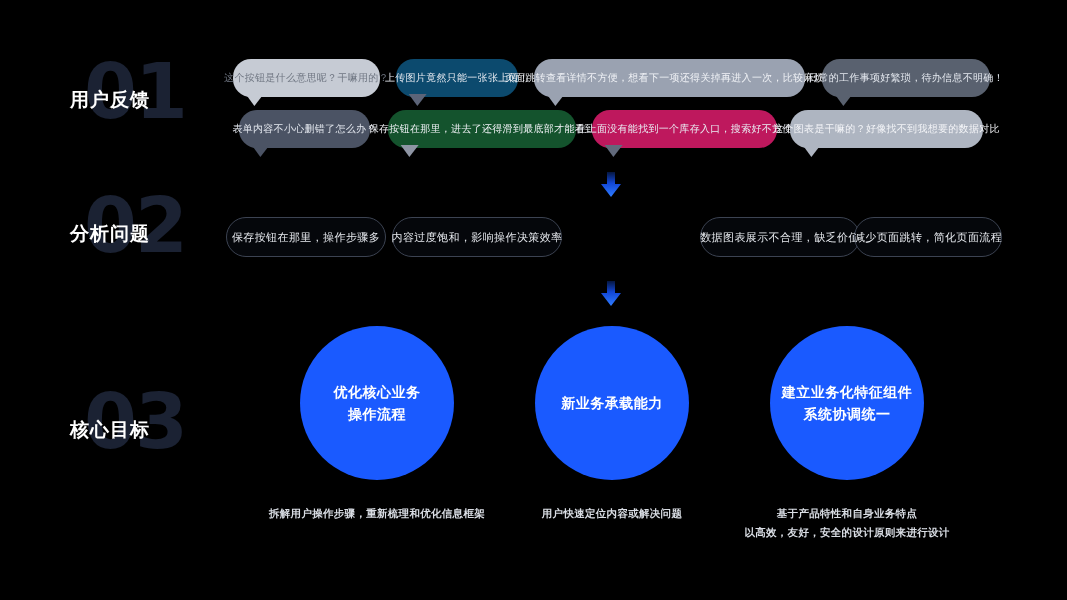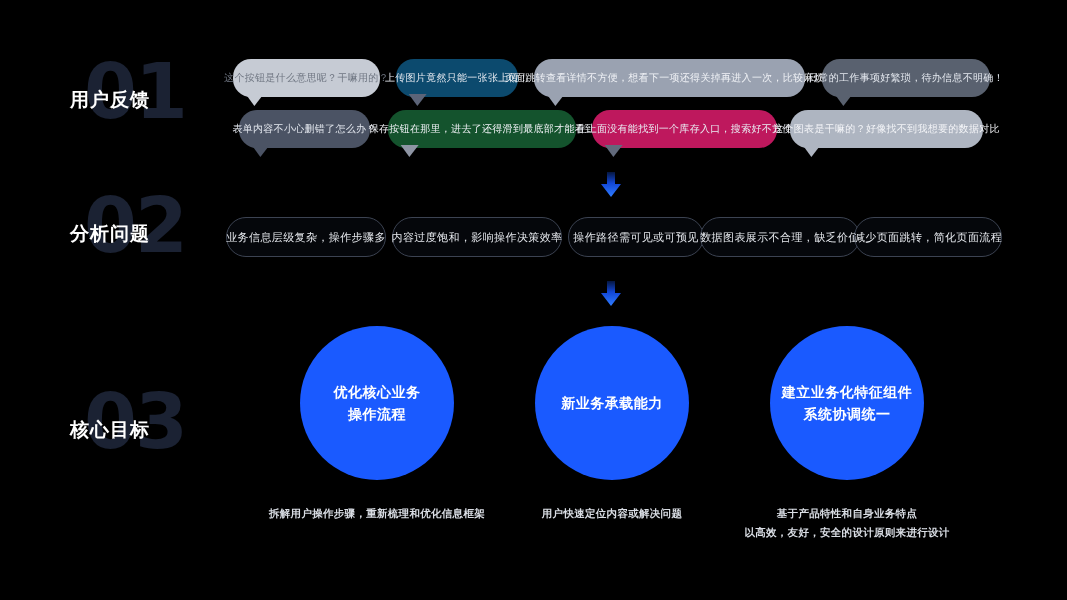--- a/index.html
+++ b/index.html
@@ -135,27 +135,24 @@
       <path d="M7,0 L15,0 L15,12 L21,12 L11,25 L1,12 L7,12 Z" fill="url(#ag1)"></path>
     </svg>
   </div>
 
   <div class="sec-label" style="left:62px; top:196px;">
     <div class="sec-num">02</div>
     <div class="sec-title">分析问题</div>
   </div>
 
   <div class="pill" style="left:226px; top:217px; width:160px;">
-    <span>业务信息层级复杂，操作步骤多</span>
+    <span>保存按钮在那里，操作步骤多</span>
   </div>
   <div class="pill" style="left:392px; top:217px; width:170px;">
     <span>内容过度饱和，影响操作决策效率</span>
-  </div>
-  <div class="pill" style="left:568px; top:217px; width:136px;">
-    <span>操作路径需可见或可预见</span>
   </div>
   <div class="pill" style="left:700px; top:217px; width:160px;">
     <span>数据图表展示不合理，缺乏价值</span>
   </div>
   <div class="pill" style="left:854px; top:217px; width:148px;">
     <span>减少页面跳转，简化页面流程</span>
   </div>
 
   <div class="arrow" style="left:600px; top:281px;">
     <svg width="22" height="26" viewBox="0 0 22 26">

